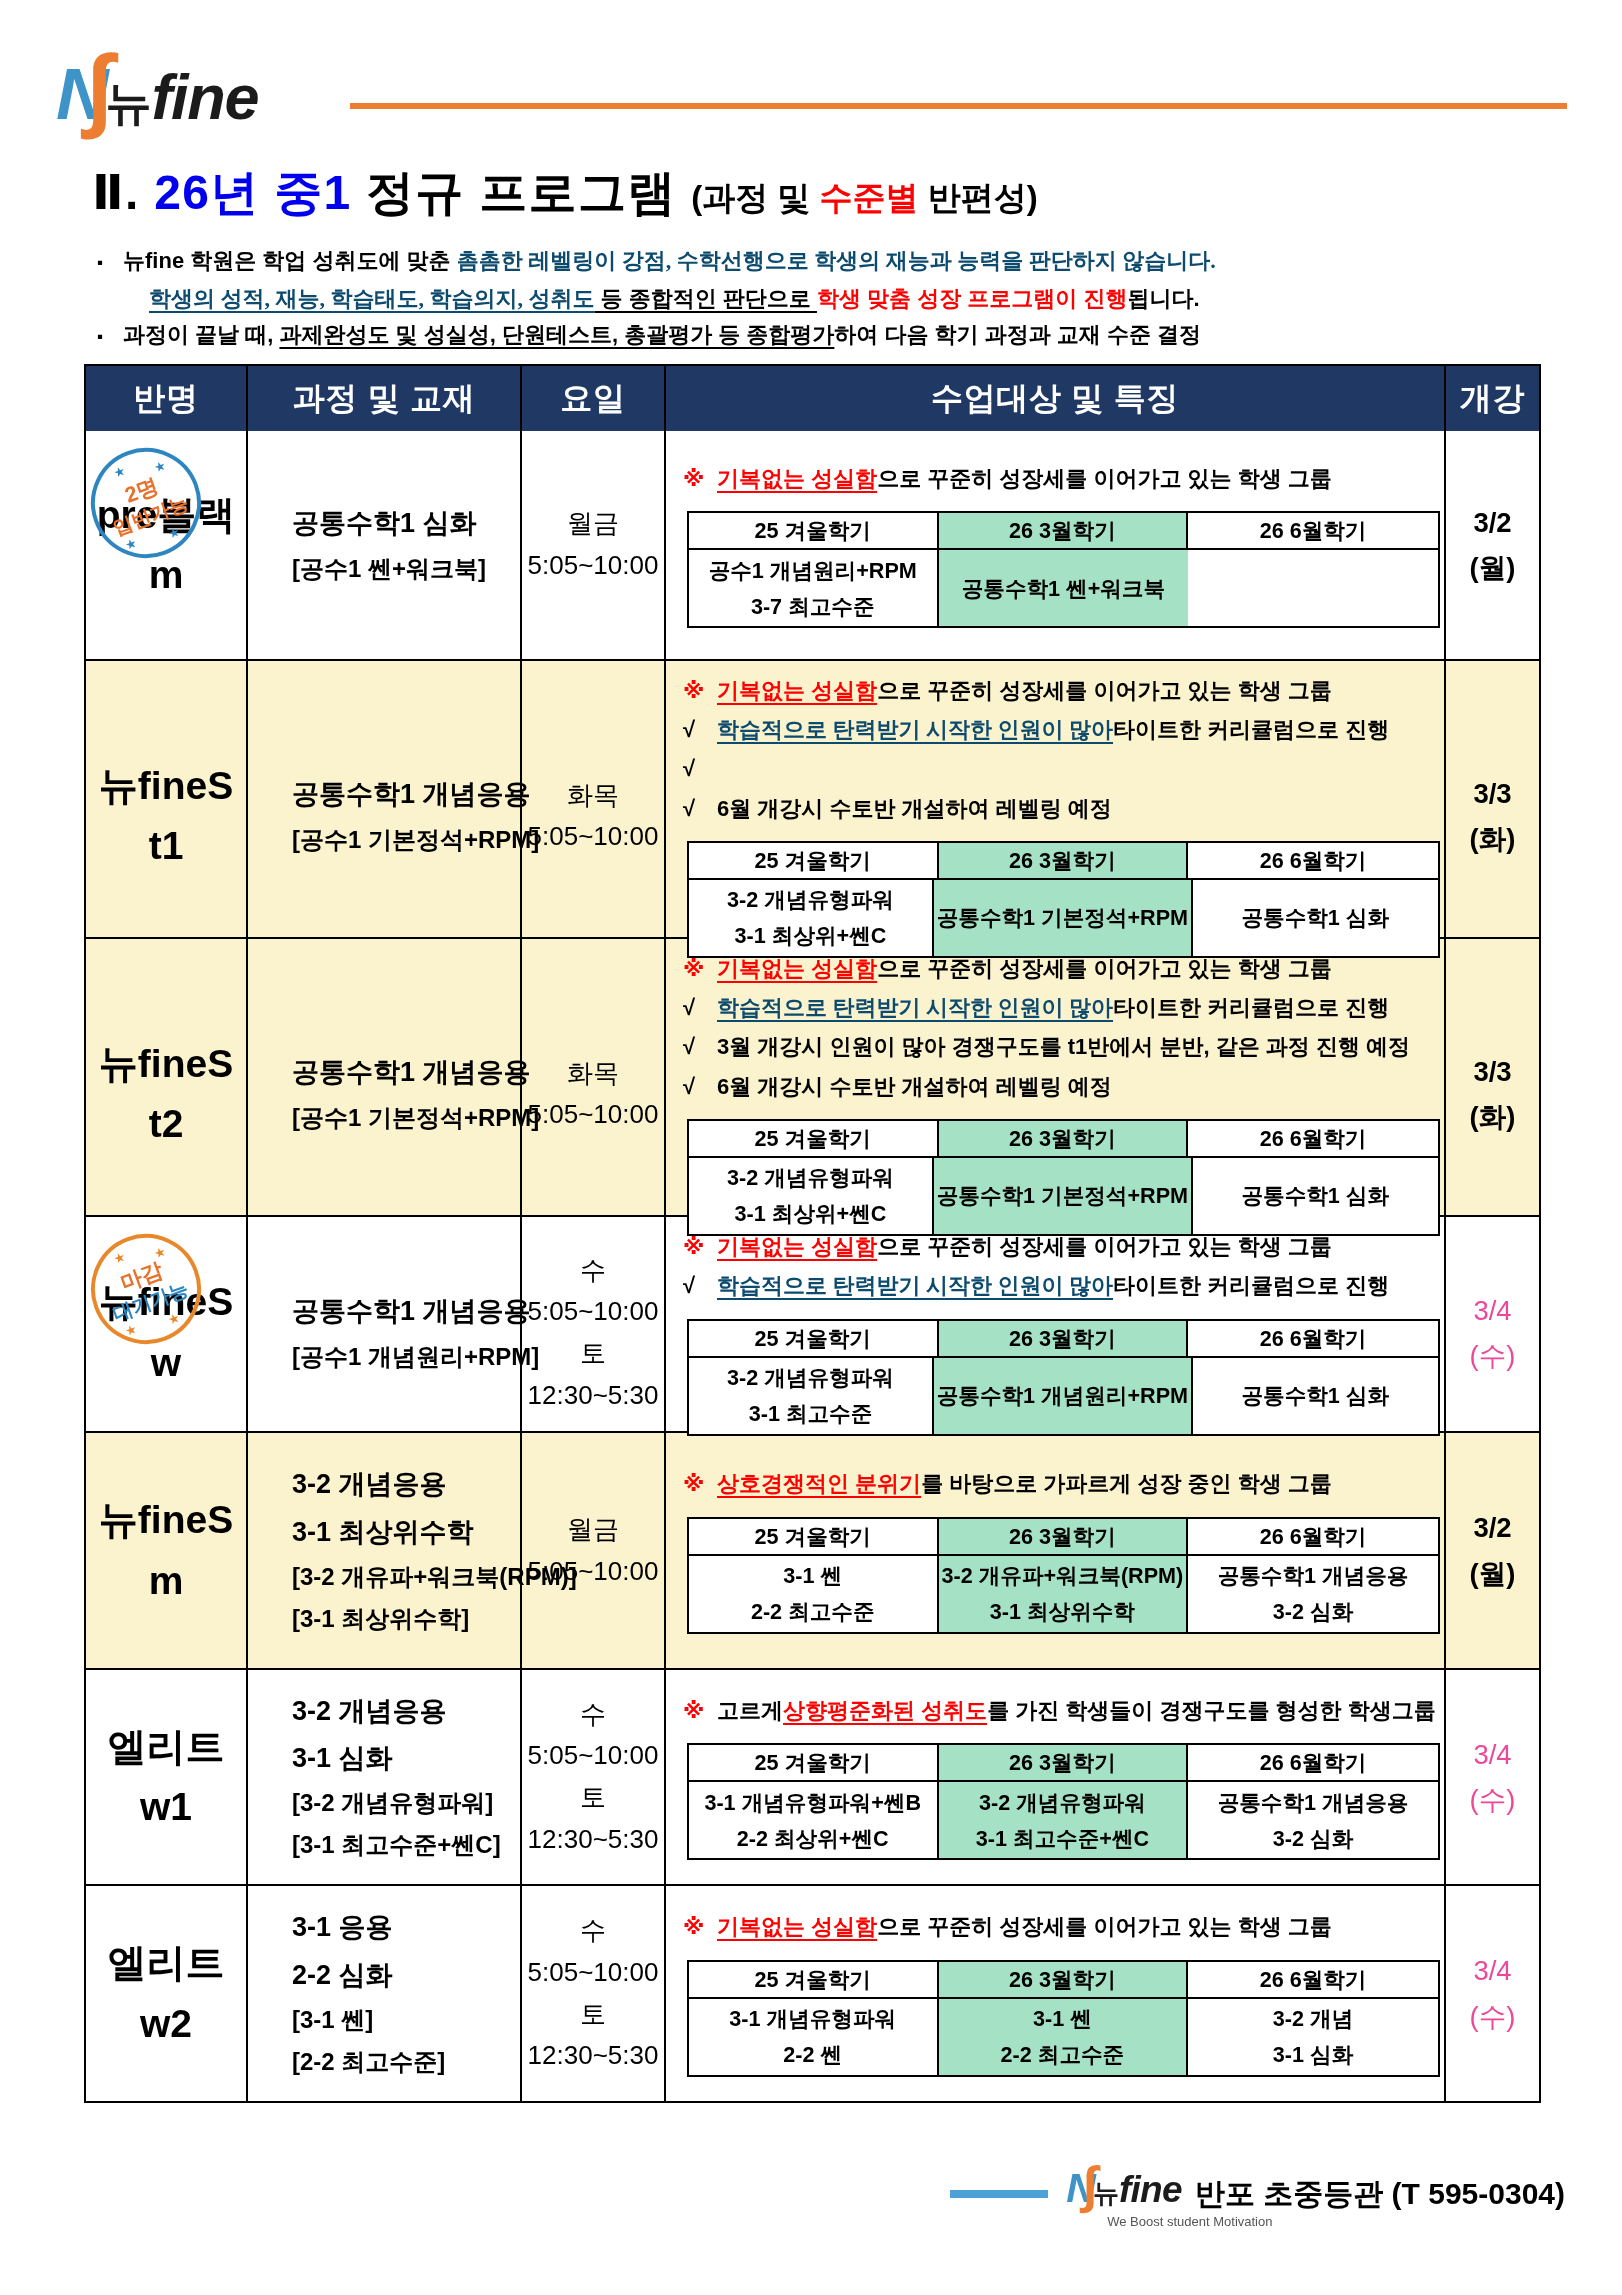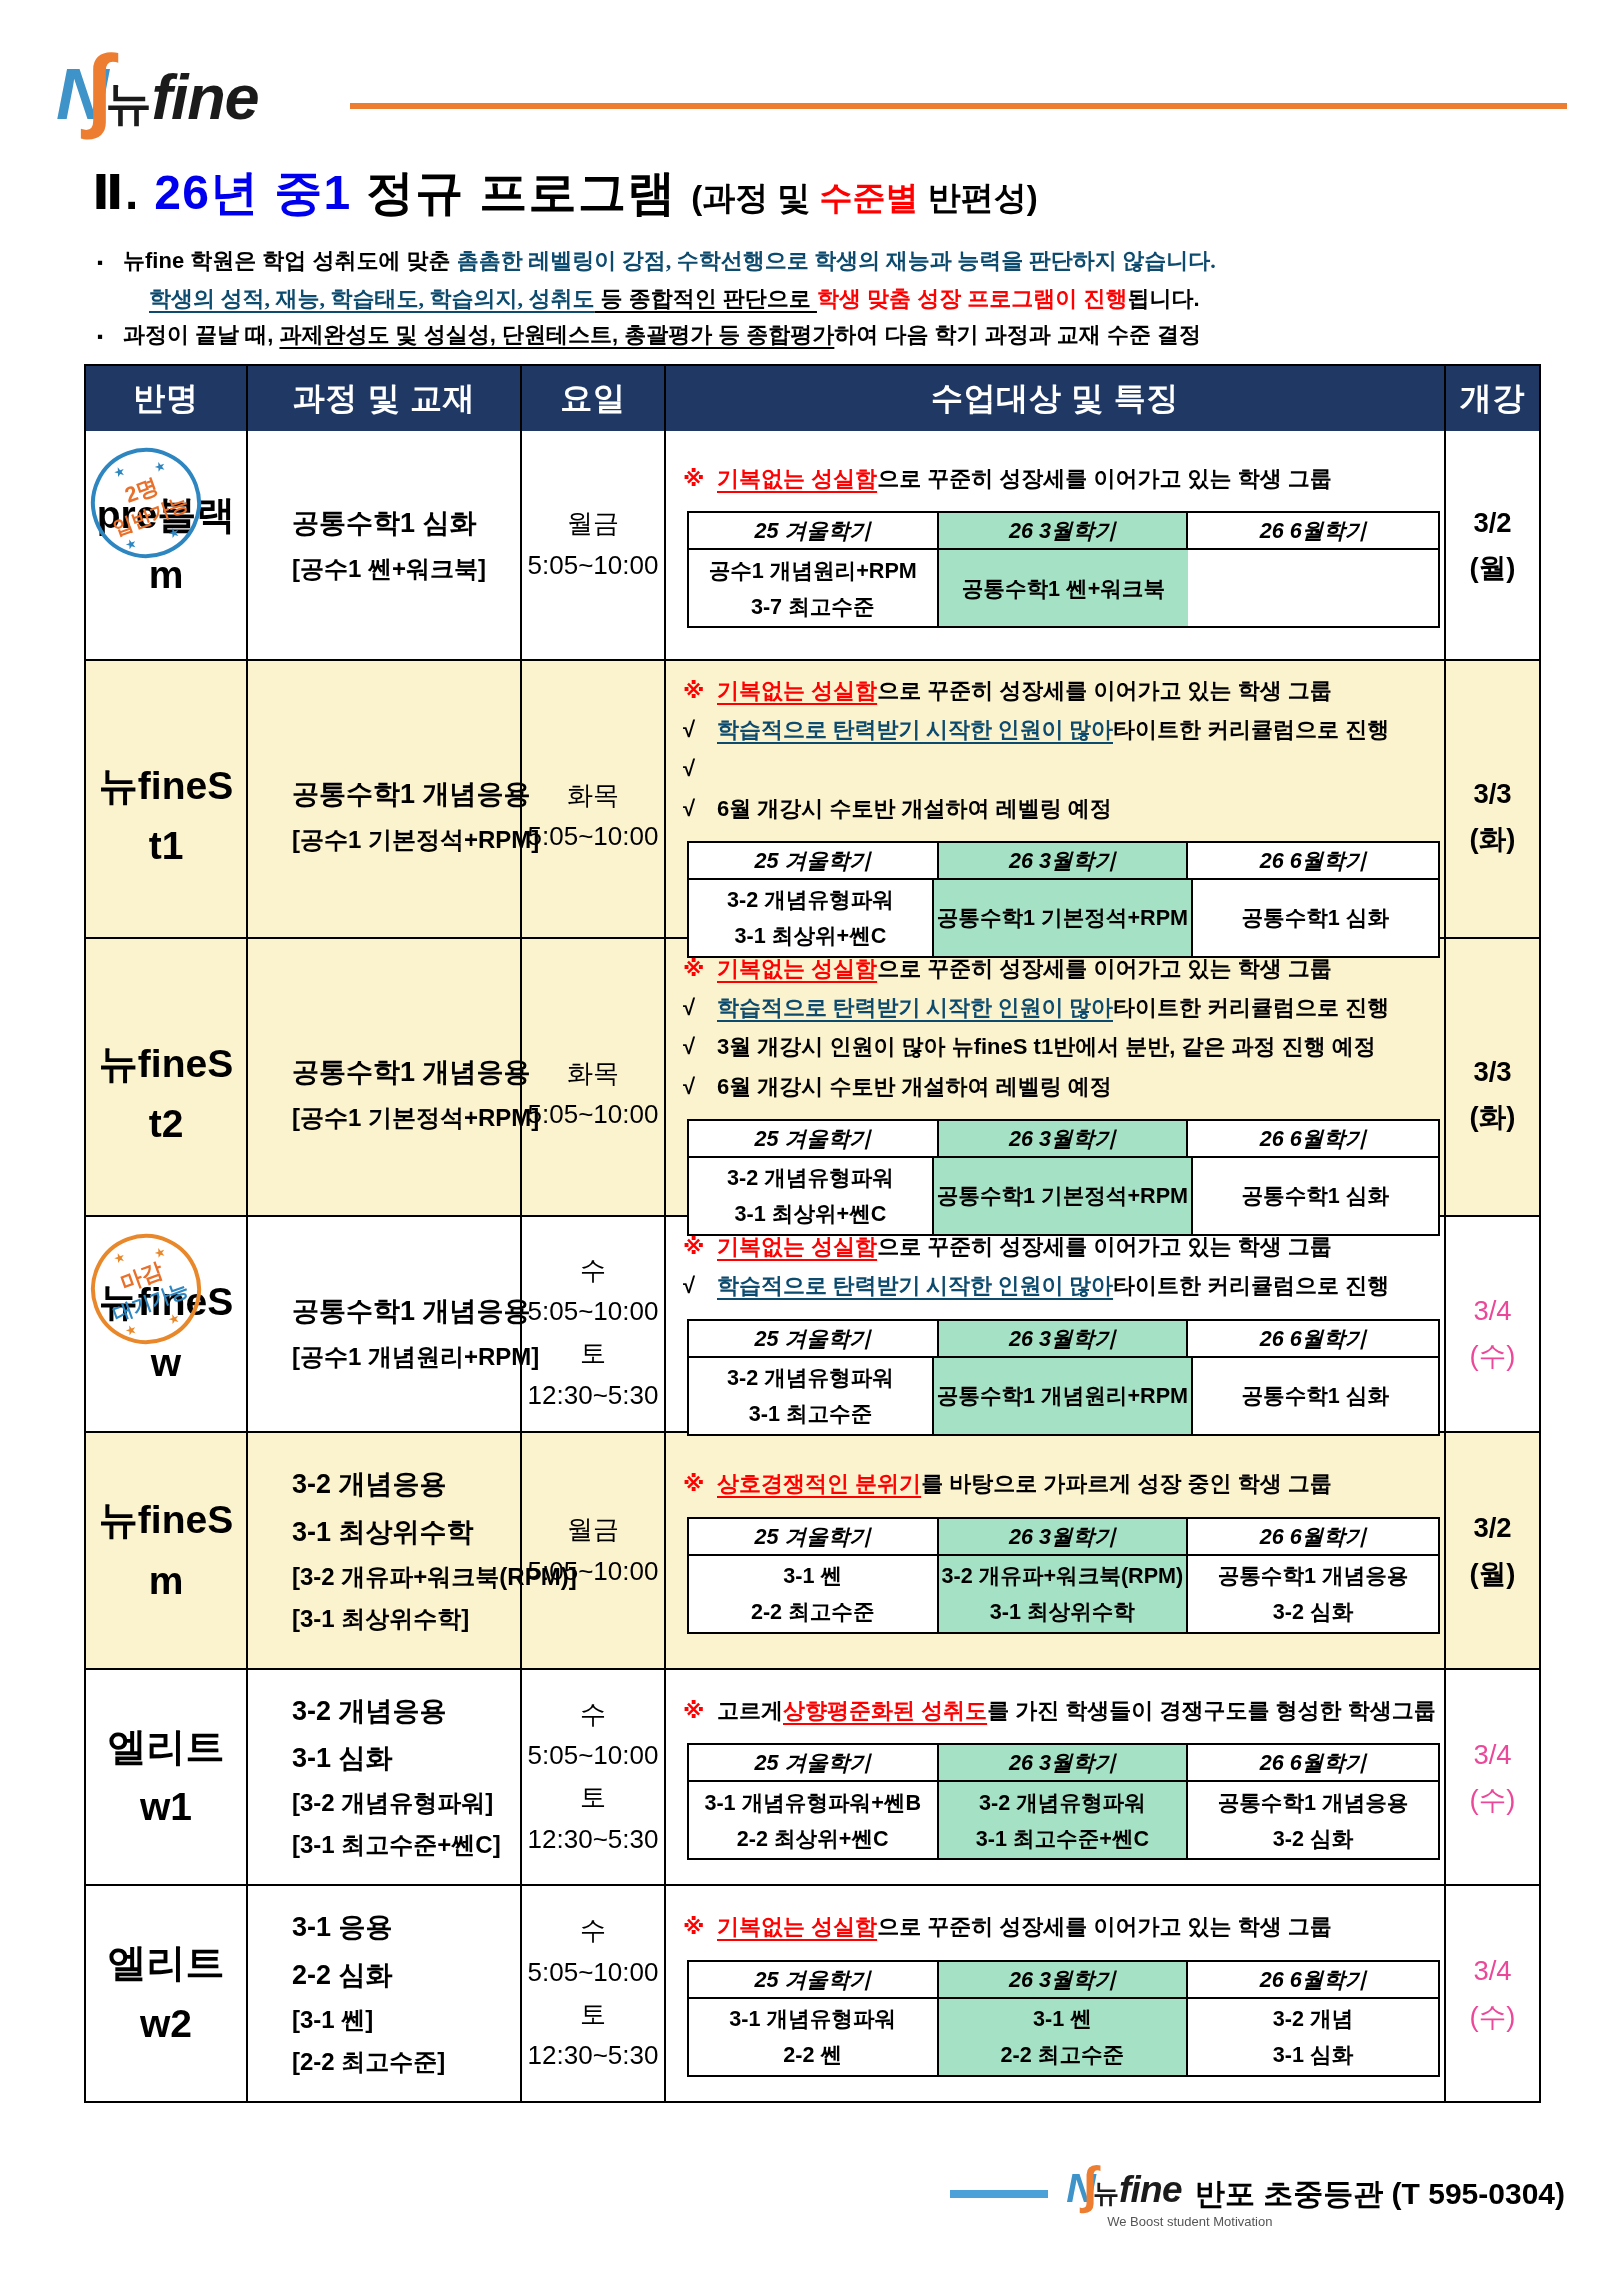--- a/index.html
+++ b/index.html
@@ -55,21 +55,21 @@
   .features-cell { display: flex; flex-direction: column; justify-content: center; padding: 13px 6.5px 13px 17px; gap: 15.7px; }
   .desc-block { display: flex; flex-direction: column; gap: 5.2px; }
   .desc-line { display: flex; align-items: baseline; font-size: 22px; font-weight: 700; line-height: 34px; white-space: nowrap; }
   .desc-mark { width: 34px; flex: 0 0 34px; }
   .mark-red { color: #FF0000; }
 
   .inner-table { width: 753px; border: 2px solid #000; background: #fff; margin-left: 3.9px; }
   .it-row { display: grid; grid-template-columns: 1fr 1fr 1fr; }
   .it-cell { border-right: 2px solid #000; display: flex; flex-direction: column; align-items: center; justify-content: center; text-align: center; }
   .it-cell:last-child { border-right: none; }
-  .it-head .it-cell { height: 35px; font-size: 21.6px; font-weight: 800; font-style: italic; }
+  .it-head .it-cell { height: 35px; font-size: 21.6px; font-weight: 800; }
   .it-body .it-cell { min-height: 65px; padding: 9.2px 2.6px; font-size: 21.6px; font-weight: 800; line-height: 1.0; gap: 14.4px; white-space: nowrap; }
   .it-body { border-top: 2px solid #000; }
   .green { background: #A5E2C5; }
 
   
   .stamp { position: absolute; width: 110px; height: 110px; left: 5.2px; top: 17px; border-radius: 50%; border-width: 4.6px; border-style: solid; display: flex; flex-direction: column; align-items: center; justify-content: center; transform: rotate(-20deg); line-height: 1.25; z-index: 3; background: rgba(255,255,255,0.0); }
   .stamp .s1 { font-size: 21.6px; font-weight: 800; }
   .stamp .s2 { font-size: 19.6px; font-weight: 800; }
   .stamp .star { position: absolute; font-size: 13px; }
   .star.p1 { top: 5.2px; left: 31px; } .star.p2 { top: 14.4px; right: 19.6px; } .star.p3 { bottom: 9.2px; left: 17px; } .star.p4 { bottom: 5.2px; right: 29px; }
@@ -256,21 +256,21 @@
                 <span class="seg-red u">기복없는 성실함</span>
                 <span class="seg-black">으로 꾸준히 성장세를 이어가고 있는 학생 그룹</span>
               </div>
               <div class="desc-line">
                 <span class="desc-mark">√</span>
                 <span class="seg-blue u">학습적으로 탄력받기 시작한 인원이 많아</span>
                 <span class="seg-black"> 타이트한 커리큘럼으로 진행</span>
               </div>
               <div class="desc-line">
                 <span class="desc-mark">√</span>
-                <span class="seg-black">3월 개강시 인원이 많아 뉴fineS t1반에서 분반, 같은 과정 진행 예정</span>
+                <span class="seg-black">3월 개강시 인원이 많아 경쟁구도를 t1반에서 분반, 같은 과정 진행 예정</span>
               </div>
               <div class="desc-line">
                 <span class="desc-mark">√</span>
                 <span class="seg-black">6월 개강시 수토반 개설하여 레벨링 예정</span>
               </div>
             </div>
             <div class="inner-table">
               <div class="it-row it-head">
                 <div class="it-cell">25 겨울학기</div>
                 <div class="it-cell green">26 3월학기</div>

